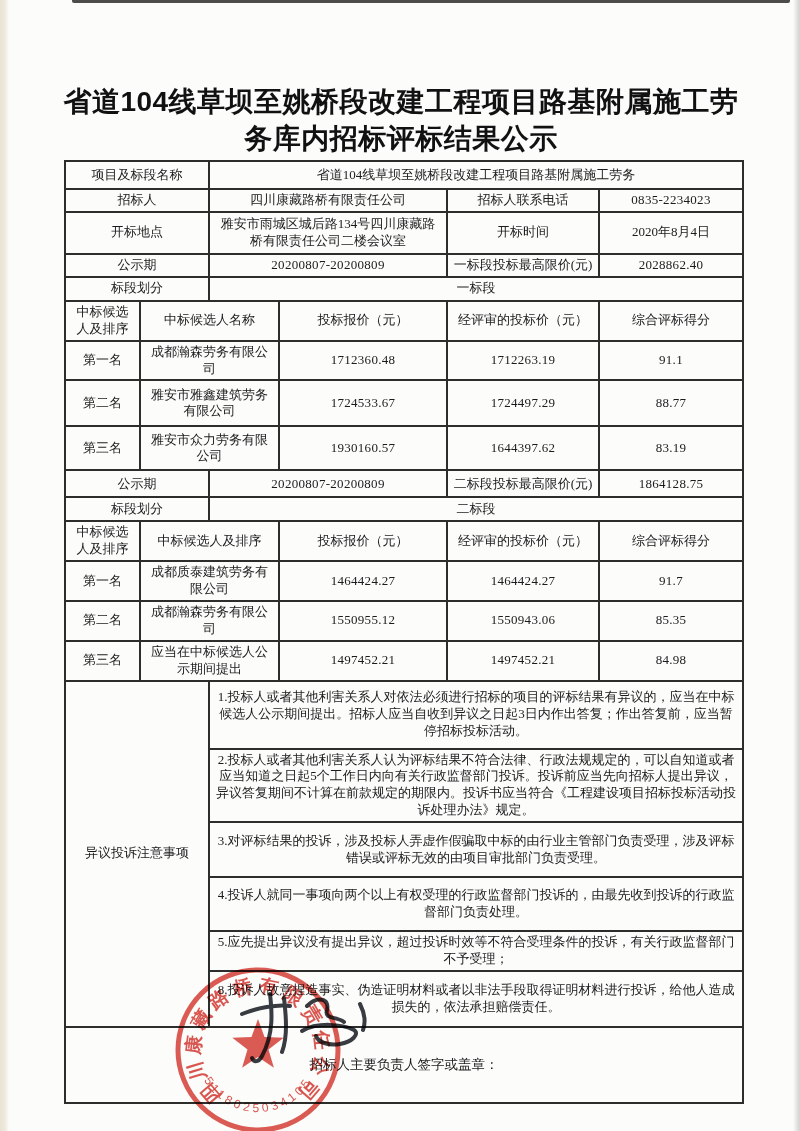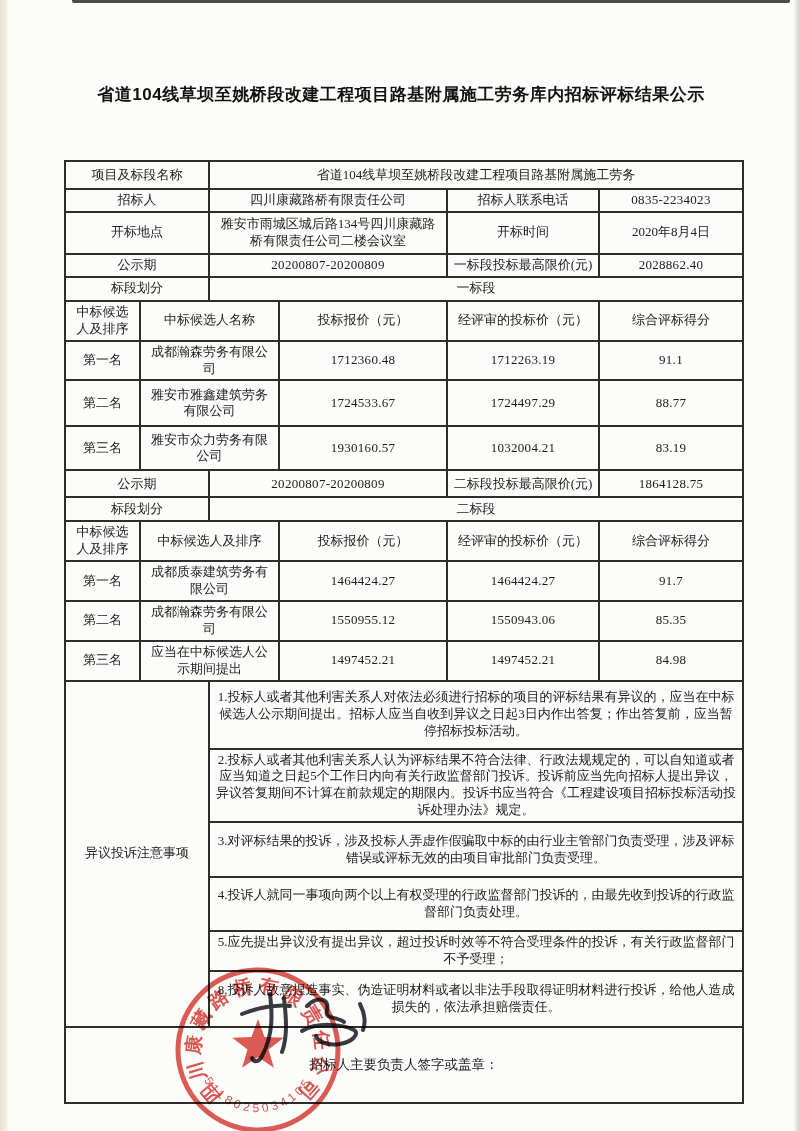--- a/index.html
+++ b/index.html
@@ -25,21 +25,21 @@
     background:linear-gradient(90deg,rgba(252,252,251,0) 0%,#dddddb 70%,#d3d3d1 100%);
   }
   .edge-top{
     position:absolute;left:72px;right:10px;top:0;height:3px;
     background:#2e2d2b;border-radius:0 0 2px 2px;opacity:.85;
   }
   .title{
     position:absolute;left:62px;top:84px;width:678px;
     text-align:center;
     font-family:"Liberation Sans","DejaVu Sans",sans-serif;
-    font-weight:bold;font-size:17px;line-height:1.32;
+    font-weight:bold;font-size:28px;line-height:1.32;
     color:#111;
     letter-spacing:.5px;
   }
   table.doc{
     position:absolute;left:64px;top:160px;width:678px;
     border-collapse:collapse;table-layout:fixed;
     font-size:13px;color:#1b1b1b;
   }
   table.doc td{
     border:2px solid #2d2d2b;
@@ -135,21 +135,21 @@
       <td>第二名</td>
       <td colspan="2">雅安市雅鑫建筑劳务有限公司</td>
       <td class="num">1724533.67</td>
       <td class="num">1724497.29</td>
       <td class="num">88.77</td>
     </tr>
     <tr style="height:44px">
       <td>第三名</td>
       <td colspan="2">雅安市众力劳务有限公司</td>
       <td class="num">1930160.57</td>
-      <td class="num">1032004.21</td>
+      <td class="num">1644397.62</td>
       <td class="num">83.19</td>
     </tr>
 
     <tr style="height:27px">
       <td colspan="2">公示期</td>
       <td colspan="2" class="num">20200807-20200809</td>
       <td>二标段投标最高限价(元)</td>
       <td class="num">1864128.75</td>
     </tr>
     <tr style="height:24px">

